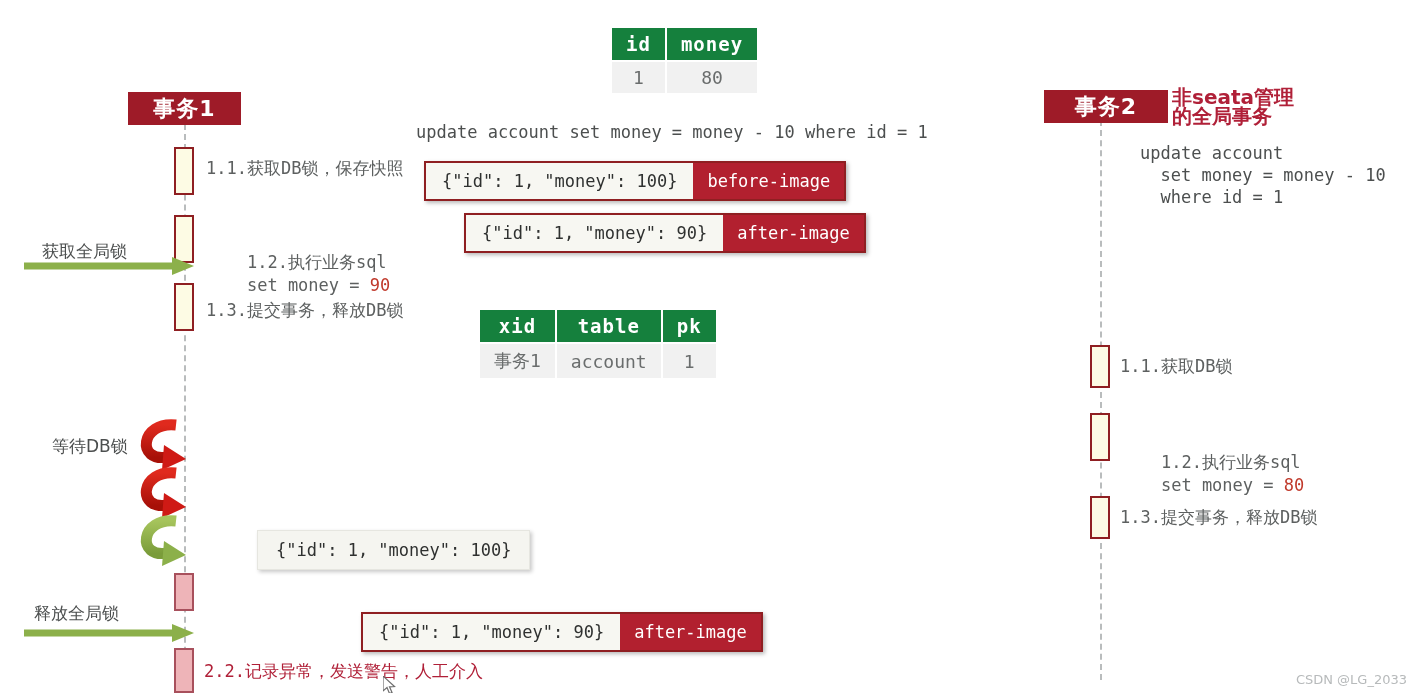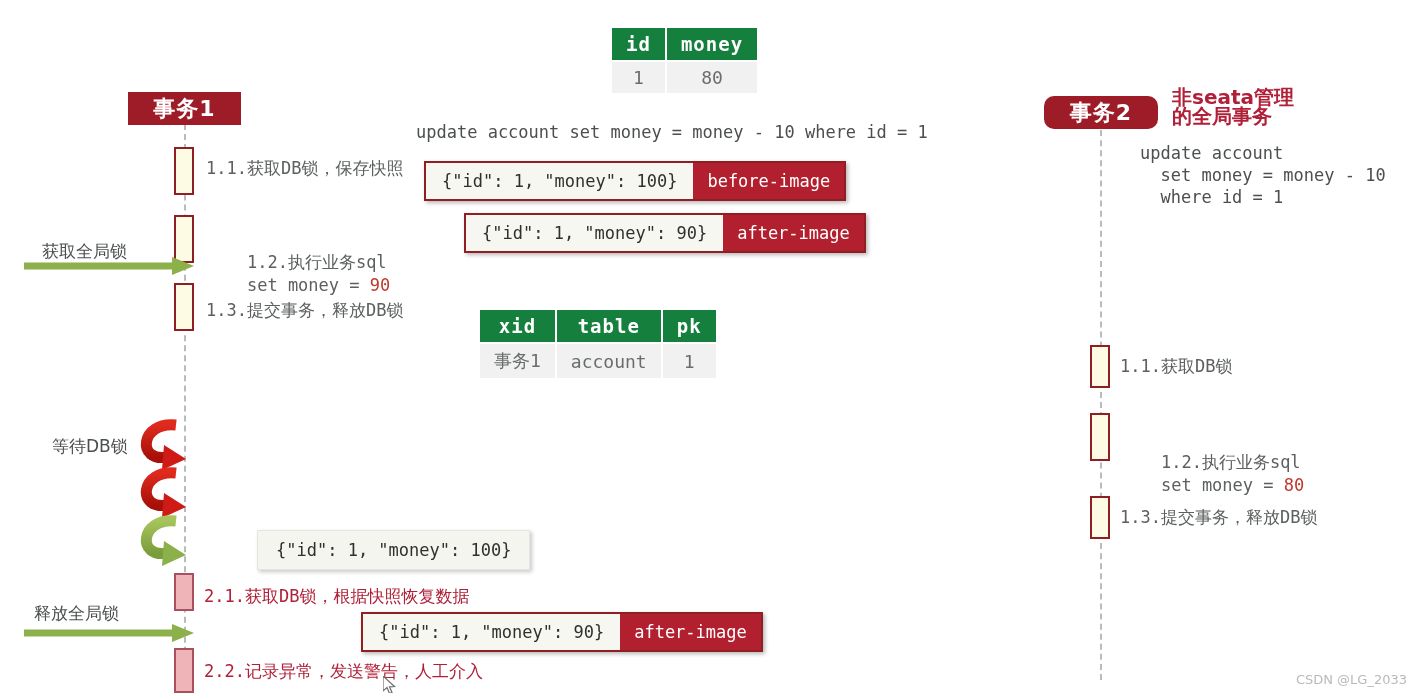--- a/index.html
+++ b/index.html
@@ -178,21 +178,21 @@
 <body>
 
 <div id="canvas">
 
 
   <div class="abs lifeline" style="left:184px; top:124px; height:569px;"></div>
   <div class="abs lifeline" style="left:1100px; top:120px; height:560px;"></div>
 
   <div class="abs actor-box" style="left:128px; top:92px; width:113px;">事务1</div>
 
-  <div class="abs actor-box" style="left:1044px; top:96px; width:114px;border-radius:10px;">事务2</div>
+  <div class="abs actor-box" style="left:1044px; top:90px; width:124px;">事务2</div>
   <div class="abs note-red" style="left:1172px; top:88px;">非seata管理
 的全局事务</div>
 
   <table class="abs data-table" style="left:610px; top:26px;">
     <thead>
       <tr>
         <th>id</th>
         <th>money</th>
       </tr>
     </thead>
@@ -280,21 +280,20 @@
       <path d="M44,106 C8,102 4,144 36,138" fill="none" stroke="url(#gGreen1)" stroke-width="11" stroke-linecap="butt"></path>
       <polygon points="32,126 54,140 30,151" fill="#8cb04a"></polygon>
     </g>
   </svg>
 
   <div class="abs json-plain" style="left:257px; top:530px;">{"id": 1, "money": 100}</div>
 
   <div class="abs activation pink" style="left:174px; top:573px; height:38px;"></div>
   <div class="abs activation pink" style="left:174px; top:648px; height:45px;"></div>
 
-  <div class="abs step crimson" style="left:204px; top:585px;">2.1.获取DB锁，根据快照恢复数据</div>
   <div class="abs step crimson" style="left:204px; top:660px;">2.2.记录异常，发送警告，人工介入</div>
 
   <div class="abs side-label" style="left:34px; top:602px;">释放全局锁</div>
   <svg class="abs" style="left:24px; top:622px;" width="170" height="22" viewBox="0 0 170 22">
     <line x1="0" y1="11" x2="150" y2="11" stroke="#8cb04a" stroke-width="7"></line>
     <polygon points="148,2 170,11 148,20" fill="#8cb04a"></polygon>
   </svg>
 
   <div class="abs img-pill" style="left:361px; top:612px;">
     <div class="json">{"id": 1, "money": 90}</div>

